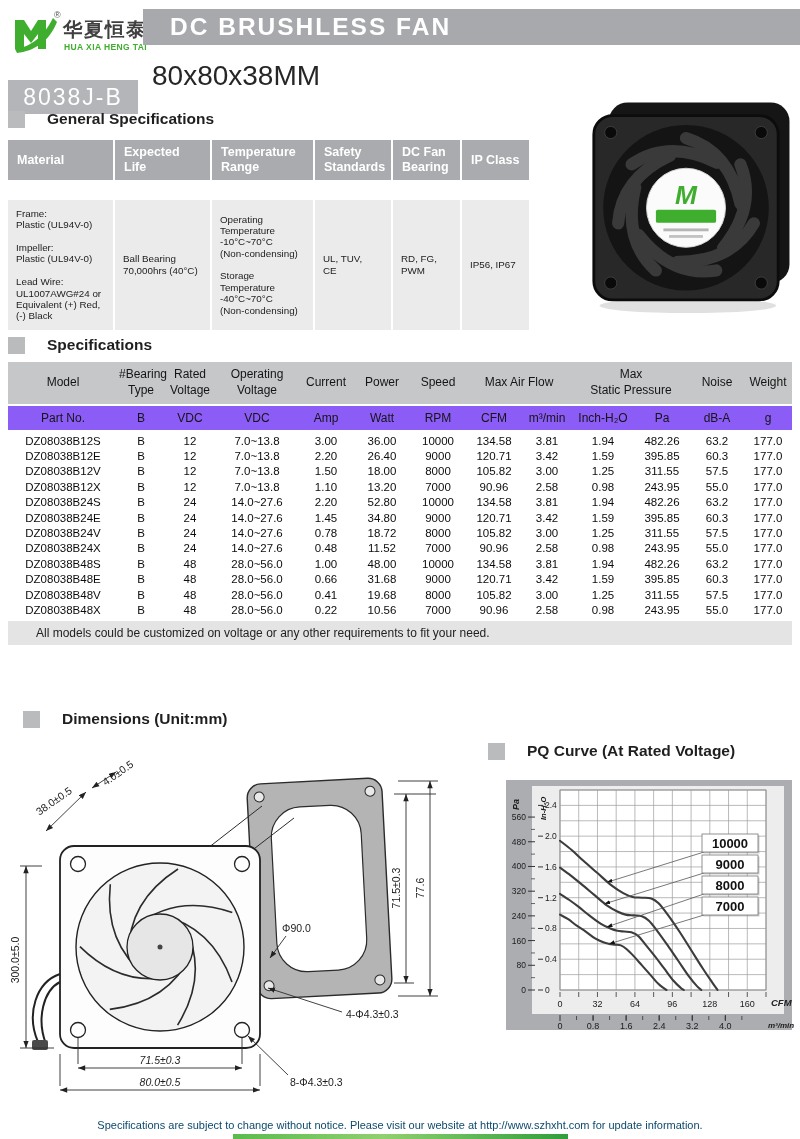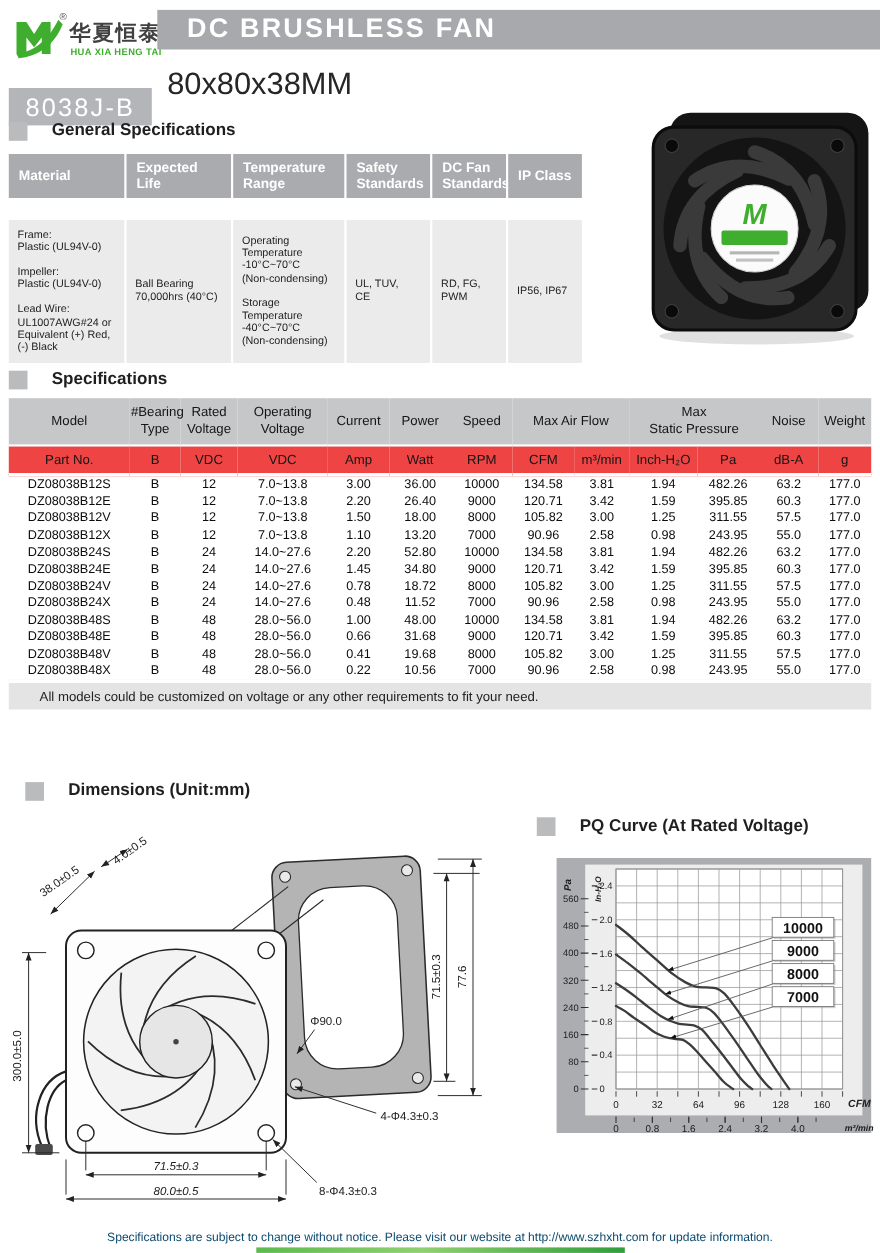--- a/index.html
+++ b/index.html
@@ -26,21 +26,21 @@
   .gtable .h{background:#a9abae;color:#fff;font-weight:bold;font-size:12.5px;
              padding:4px 9px;height:40px;display:flex;align-items:center;box-sizing:border-box;line-height:1.2;}
   .gtable .c{background:#ebebec;font-size:9.8px;line-height:1.16;padding:8px 8px;
              white-space:pre-line;min-height:124px;display:flex;align-items:center;box-sizing:border-box;color:#222;}
 
   
   .spec{position:absolute;left:8px;top:362px;width:784px;border-collapse:separate;border-spacing:0;table-layout:fixed;}
   .spec th{font-weight:normal;color:#151515;vertical-align:middle;}
   .spec th.h1{background:#c6c7c9;font-size:12px;height:40px;border-bottom:2px solid #fff;
               white-space:pre-line;line-height:1.3;}
-  .spec th.h2{background:#ef4444;font-size:12px;height:22px;border-bottom:3px solid #fff;}
+  .spec th.h2{background:#8b5cf6;font-size:12px;height:22px;border-bottom:3px solid #fff;}
   .spec td{font-size:11.5px;color:#0c0c0c;text-align:center;height:15.4px;padding:0;}
   .spec tr.noterow td{background:#e4e4e5;text-align:left;font-size:12px;height:24px;
               padding-left:28px;border-top:3px solid #fff;color:#222;}
 
   .dims-svg{position:absolute;left:2px;top:736px;}
   .pq-svg{position:absolute;left:488px;top:776px;}
   .fan-photo{position:absolute;left:575px;top:88px;}
 
   .footer-note{position:absolute;left:0;right:0;top:1119px;text-align:center;font-size:11px;color:#0c4a6e;}
   .footer-bar{position:absolute;left:233px;top:1134px;width:335px;height:5px;
@@ -66,21 +66,21 @@
   <div class="sec" style="left:8px;top:110px;">
     <span class="sq"></span>
     <span>General Specifications</span>
   </div>
 
   <div class="gtable">
     <div class="h">Material</div>
     <div class="h">Expected Life</div>
     <div class="h">Temperature Range</div>
     <div class="h">Safety Standards</div>
-    <div class="h">DC Fan Standards</div>
+    <div class="h">DC Fan Bearing</div>
     <div class="h">IP Class</div>
     <div class="c">Frame:
 Plastic (UL94V-0)
 
 Impeller:
 Plastic (UL94V-0)
 
 Lead Wire:
 UL1007AWG#24 or
 Equivalent (+) Red,

